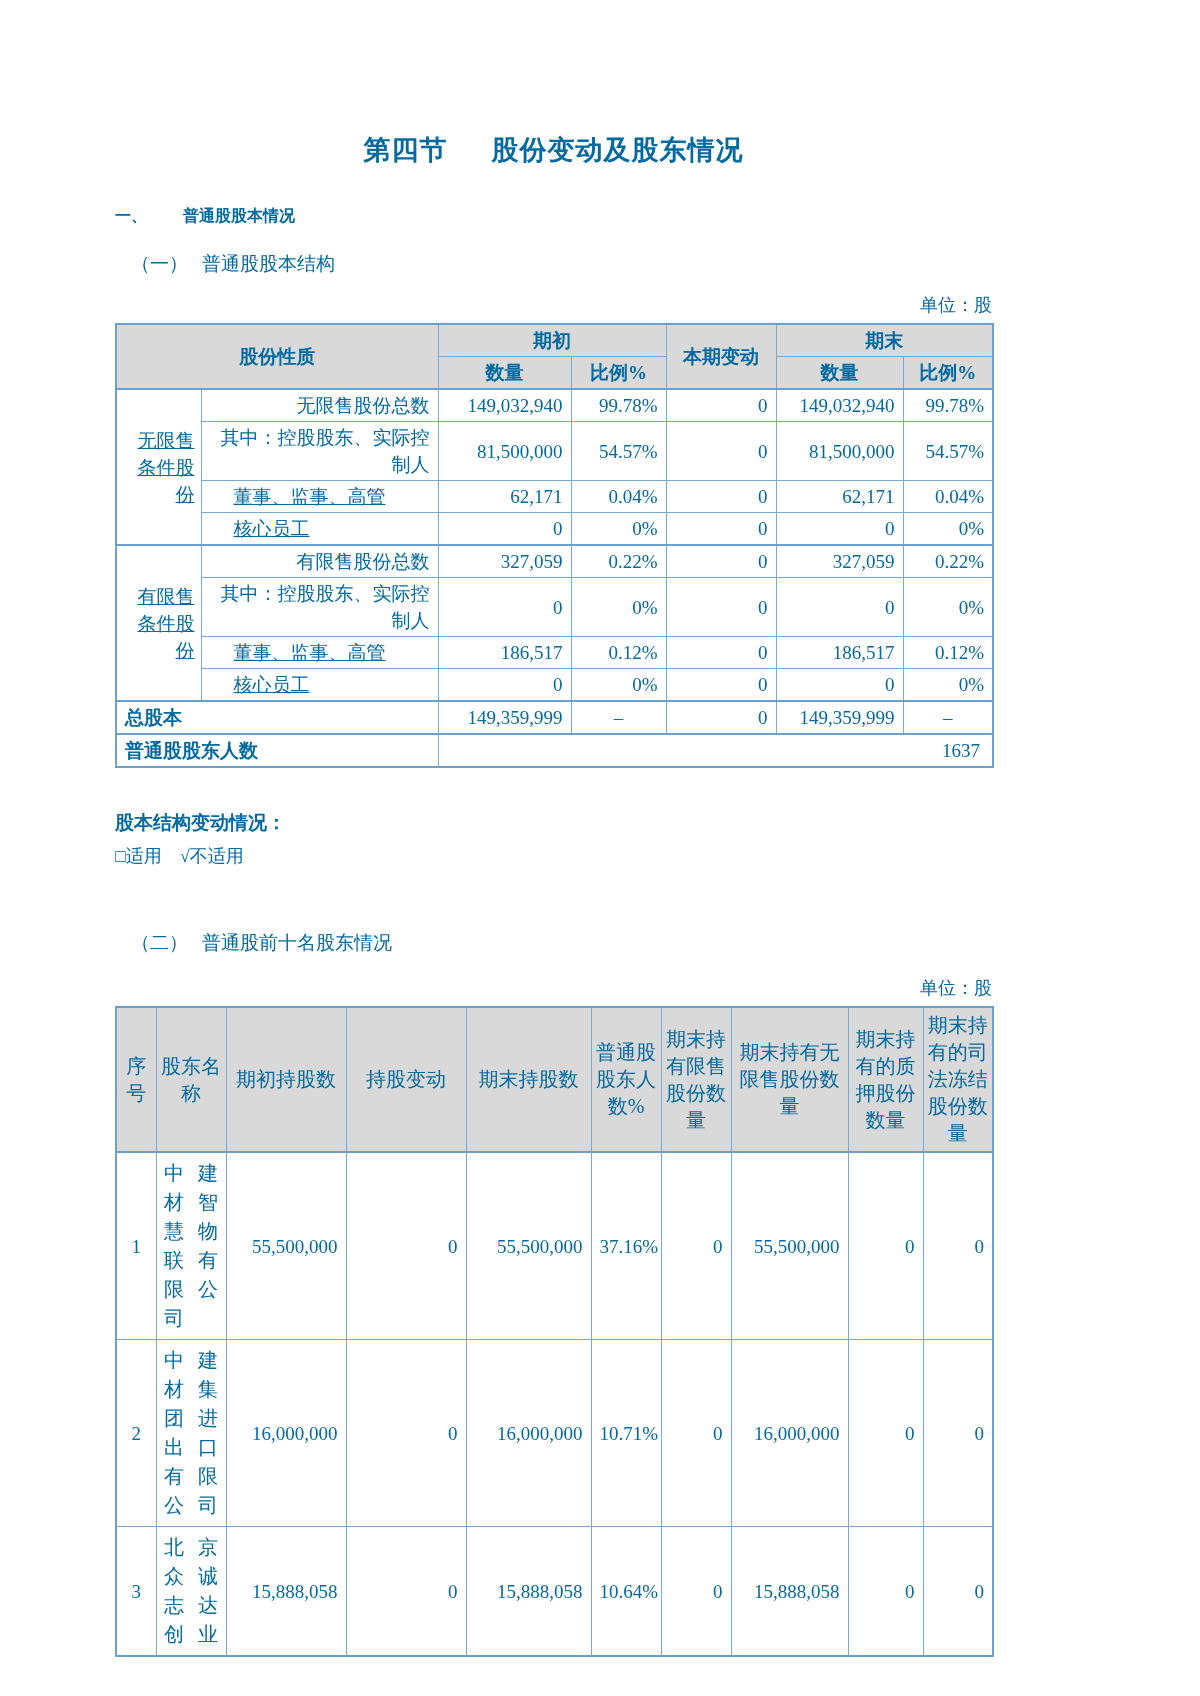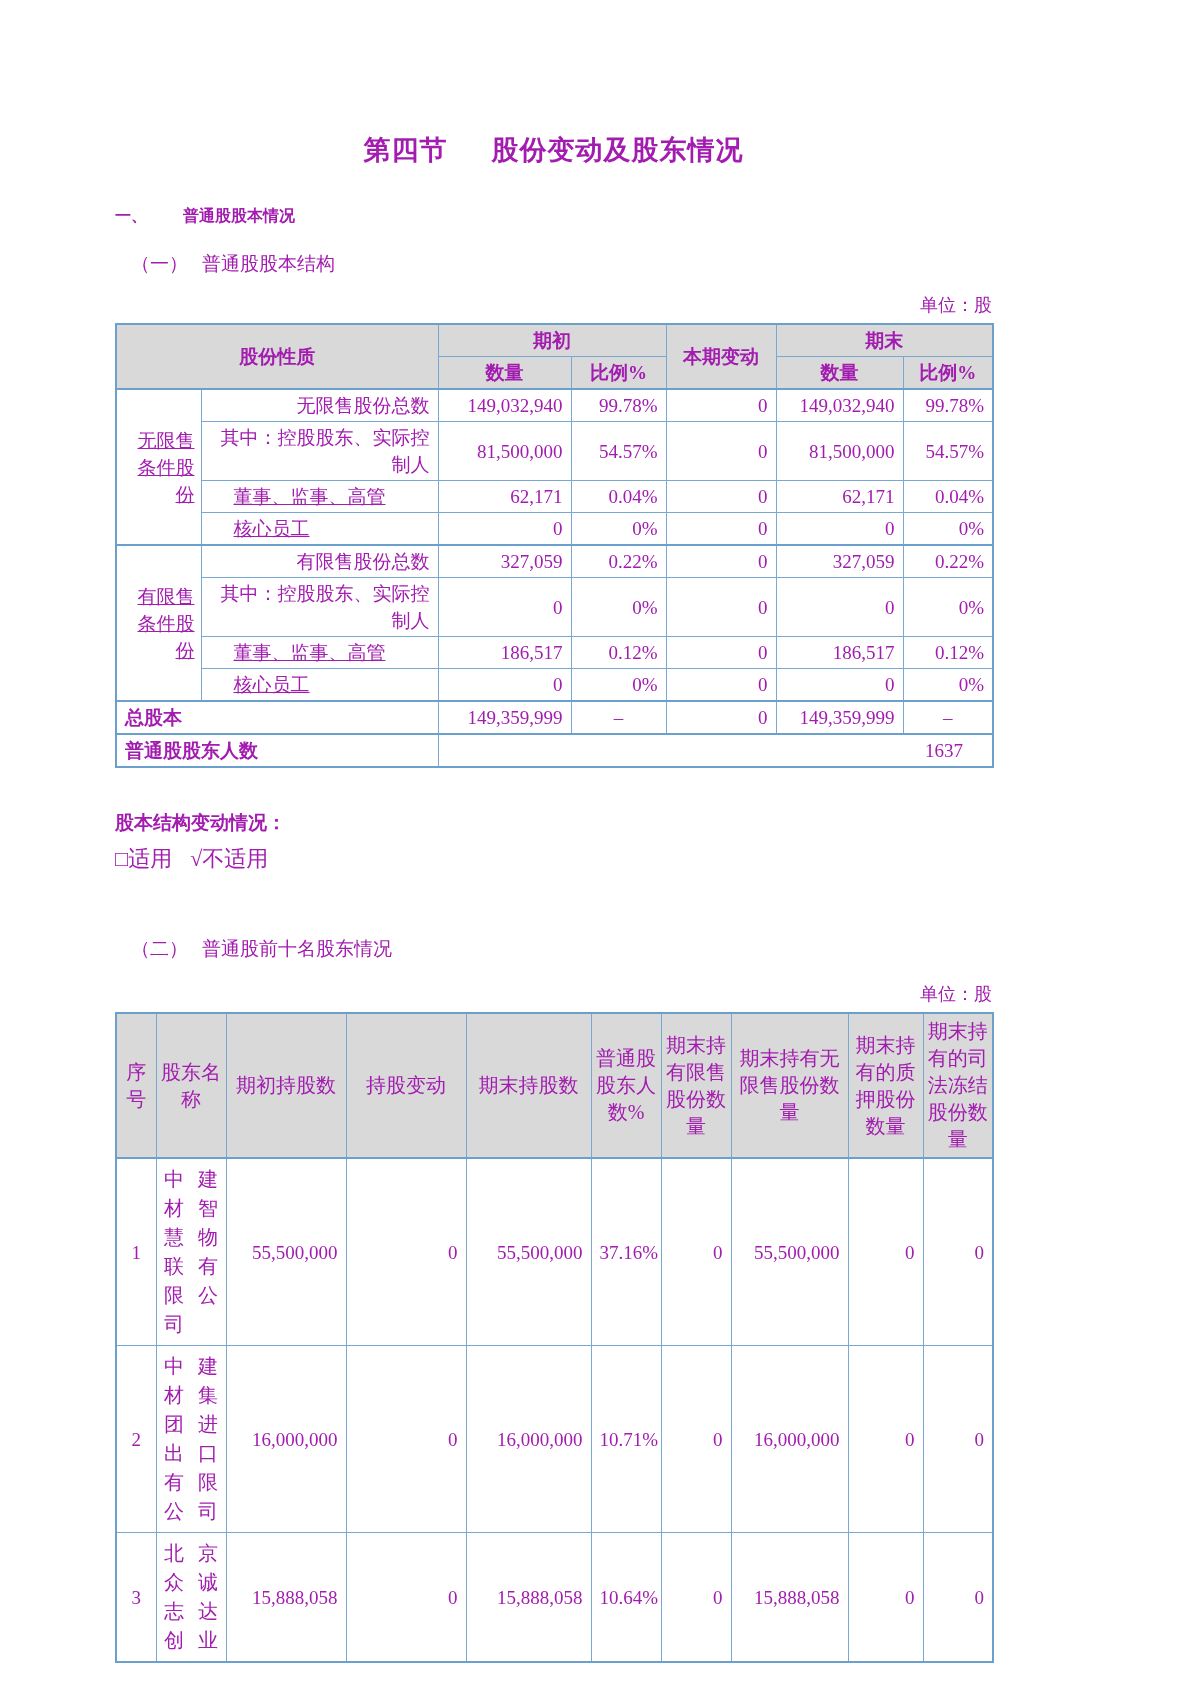--- a/index.html
+++ b/index.html
@@ -1,20 +1,20 @@
 <!DOCTYPE html>
 <html lang="zh"><head>
 <meta charset="utf-8">
 <style>
   html,body{margin:0;padding:0;background:#888;}
   .page{
     width:1200px;height:1696px;background:#ffffff;margin:0 auto;
     box-sizing:border-box;padding:132px 210px 0 115px;
     font-family:"Liberation Serif","DejaVu Serif",serif;
-    color:#a21caf;position:relative;overflow:hidden;
+    color:#0369a1;position:relative;overflow:hidden;
   }
   .content{width:877px;}
   h1.doc-title{
     font-size:27px;font-weight:700;text-align:center;margin:0 0 38px 0;
     font-family:"Liberation Sans","DejaVu Sans",sans-serif;letter-spacing:1px;
   }
   .tgap{display:inline-block;width:44px;}
   .sec-line{font-weight:700;font-size:16px;margin:0 0 24px 0;
     font-family:"Liberation Sans","DejaVu Sans",sans-serif;}
   .sec-gap{display:inline-block;width:36px;}
@@ -34,26 +34,26 @@
   .t1 thead{border-bottom:2px solid #6ba0cc;}
   .t2 thead{border-bottom:2px solid #6ba0cc;}
   .num{text-align:right;}
   .ctr{text-align:center;}
   .grp{text-align:right;padding:4px 6px;text-decoration:underline;}
   .lbl{text-align:right;padding-left:5px;}
   .lbl-indent{text-align:left;padding-left:32px;text-decoration:underline;}
   .total-row td{border-top:2px solid #6ba0cc;}
   .total-lbl{text-align:left;font-weight:700;}
   .holders-row td{border-top:2px solid #6ba0cc;}
-  .holders-val{padding-right:29px;}
+  .holders-val{padding-right:12px;}
   .sep-row td{border-top:2px solid #6ba0cc;}
 
   .note-title{font-weight:700;font-size:19px;margin:42px 0 8px 0;
     font-family:"Liberation Sans","DejaVu Sans",sans-serif;}
-  .note-options{font-size:22px;margin:0 0 0 0;}
+  .note-options{font-size:18px;margin:0 0 0 0;}
   .optgap{display:inline-block;width:18px;}
 
   
   .t2 th{padding:4px 3px;line-height:27px;font-size:20px;}
   .t2 td{font-size:19px;}
   .t2 .pct{padding-right:5px;}
   .name-cell{padding:6px 7px;}
   .name-split{display:flex;flex-wrap:wrap;justify-content:space-between;
     width:54px;margin:0 auto;line-height:29px;font-size:20px;}
   .name-split span{display:inline-block;width:20px;text-align:center;}

